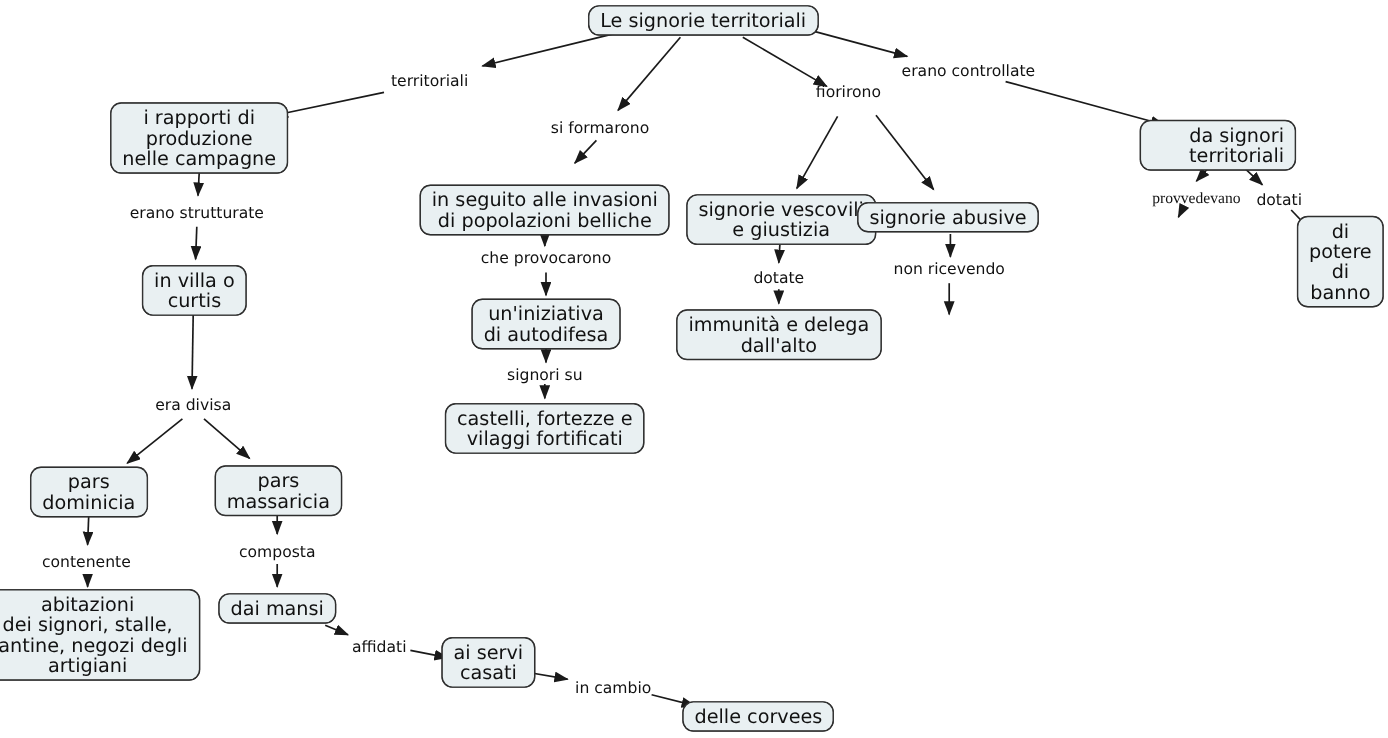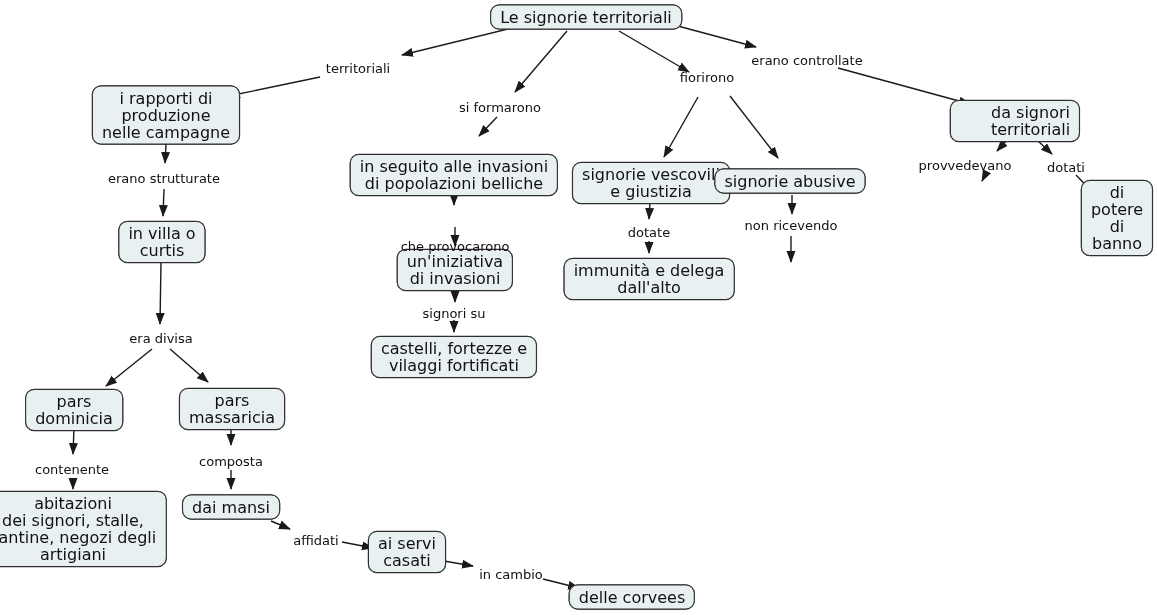--- a/index.html
+++ b/index.html
@@ -96,21 +96,21 @@
 
   <div class="concept" style="left:586px; top:17px;">Le signorie territoriali</div>
   <div class="concept" style="left:166px; top:115px;">i rapporti di
 produzione
 nelle campagne</div>
   <div class="concept" style="left:162px; top:242px;">in villa o
 curtis</div>
   <div class="concept" style="left:454px; top:175px;">in seguito alle invasioni
 di popolazioni belliche</div>
   <div class="concept" style="left:455px; top:270px;">un'iniziativa
-di invasioni</div>
+di autodifesa</div>
   <div class="concept" style="left:454px; top:357px;">castelli, fortezze e
 vilaggi fortificati</div>
   <div class="concept" style="left:651px; top:183px;">signorie vescovili
 e giustizia</div>
   <div class="concept" style="left:790px; top:181px;">signorie abusive</div>
   <div class="concept" style="left:649px; top:279px;">immunità e delega
 dall'alto</div>
   <div class="concept" style="left:1015px; top:121px;padding-left:40px;">da signori
 territoriali</div>
   <div class="concept" style="left:1117px; top:218px;">di potere
@@ -126,25 +126,25 @@
   <div class="concept" style="left:231px; top:507px;">dai mansi</div>
   <div class="concept" style="left:407px; top:552px;">ai servi
 casati</div>
   <div class="concept" style="left:632px; top:597px;">delle corvees</div>
 
   <div class="link-label" style="left:358px; top:68px;">territoriali</div>
   <div class="link-label" style="left:500px; top:107px;">si formarono</div>
   <div class="link-label" style="left:707px; top:77px;">fiorirono</div>
   <div class="link-label" style="left:807px; top:60px;">erano controllate</div>
   <div class="link-label" style="left:164px; top:178px;">erano strutturate</div>
-  <div class="link-label" style="left:455px; top:216px;margin-top:30px;">che provocarono</div>
+  <div class="link-label" style="left:455px; top:216px;">che provocarono</div>
   <div class="link-label" style="left:454px; top:313px;">signori su</div>
   <div class="link-label" style="left:649px; top:232px;">dotate</div>
   <div class="link-label" style="left:791px; top:225px;">non ricevendo</div>
-  <div class="link-label" style="left:965px; top:165px;">provvedevano</div>
+  <div class="link-label" style="left:997px; top:165px;font-family:Liberation Serif, serif;">provvedevano</div>
   <div class="link-label" style="left:1066px; top:167px;">dotati</div>
   <div class="link-label" style="left:161px; top:338px;">era divisa</div>
   <div class="link-label" style="left:72px; top:469px;">contenente</div>
   <div class="link-label" style="left:231px; top:461px;">composta</div>
   <div class="link-label" style="left:316px; top:540px;">affidati</div>
   <div class="link-label" style="left:511px; top:574px;">in cambio</div>
 
 </div>
 
 </body></html>

